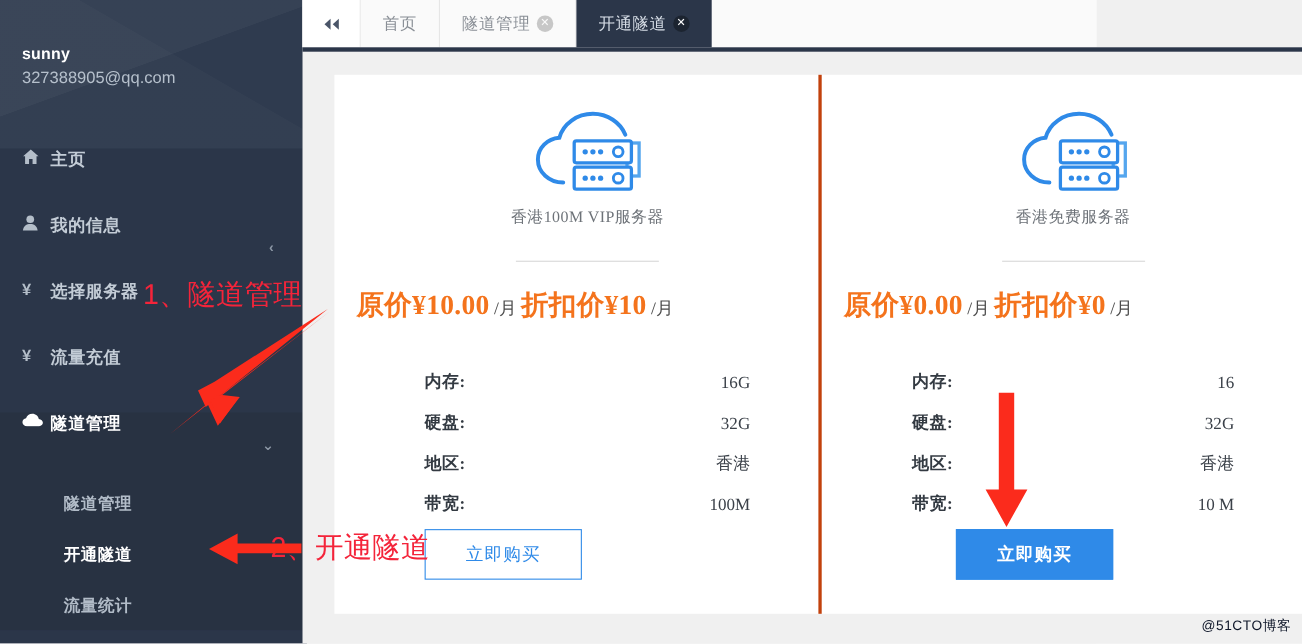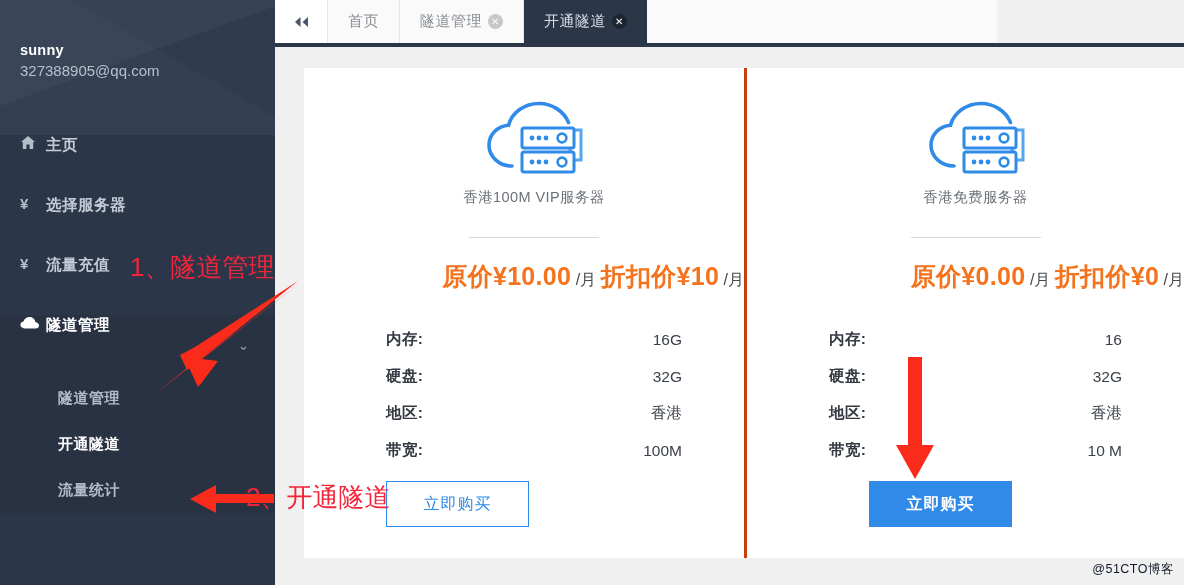--- a/index.html
+++ b/index.html
@@ -65,21 +65,21 @@
   }
   .sb-sub.active { color: #ffffff; }
   .sb-bottom-line {
     position: absolute; left: 0; bottom: 0; width: 275px; height: 12px;
     background: #2b3649;
   }
 
   
   .content {
     position: absolute; left: 275px; top: 0;
-    width: 722px; height: 585px; background: #f0f0f0;
+    width: 722px; height: 585px; background: #f0f0f0; font-family: Liberation Serif, serif;
   }
   .tabbar {
     position: relative; height: 43px; background: #fafafa;
     display: flex; align-items: stretch;
   }
   .tab-collapse {
     width: 52px; display: flex; align-items: center; justify-content: center;
     background: #ffffff; border-right: 1px solid #e6e6e6;
     color: #4a5568; font-size: 15px;
   }
@@ -118,29 +118,29 @@
 
   .card-icon { height: 90px; display: flex; align-items: center; justify-content: center; }
   .card-title {
     text-align: center; color: #6d7278; font-size: 14.5px; letter-spacing: .4px;
     margin-top: 4px;
   }
   .card-sep {
     width: 130px; height: 1px; background: #d8d8d8; margin: 30px auto 0;
   }
   .card-price {
-    text-align: right; margin-top: 22px; white-space: nowrap;
+    text-align: left; margin-top: 22px; white-space: nowrap;
   }
   .card-price .big {
     color: #f4731c; font-size: 25px; font-weight: bold; letter-spacing: .3px;
   }
   .card-price .unit { color: #4a4a4a; font-size: 16px; }
   .specs { margin-top: 28px; padding: 0 62px; }
   .spec-row {
-    display: flex; justify-content: space-between; align-items: center;
+    display: flex; justify-content: space-between; align-items: flex-end;
     height: 37px; font-size: 15.5px; color: #333a42;
   }
   .spec-row .k { font-weight: bold; letter-spacing: .4px; }
   .spec-row .v { color: #3b4149; }
   .buy-wrap { margin-top: 12px; padding-left: 62px; }
   .btn-buy {
     display: inline-flex; align-items: center; justify-content: center;
     width: 143px; height: 46px; box-sizing: border-box;
     font-size: 16px; letter-spacing: 1px; cursor: pointer;
   }
@@ -190,20 +190,30 @@
       <div class="sb-item">
         <span class="ico">
           <svg width="16" height="15" viewBox="0 0 16 15" aria-hidden="true">
             <path d="M8 1 L15 7 L13.2 7 L13.2 14 L9.6 14 L9.6 9.6 L6.4 9.6 L6.4 14 L2.8 14 L2.8 7 L1 7 Z" fill="#b4bec9"></path>
           </svg>
         </span>
         <span class="lbl">主页</span>
         <span class="chev"></span>
       </div>
 
+      <div class="sb-item">
+        <span class="ico">
+          <svg width="15" height="15" viewBox="0 0 15 15" aria-hidden="true">
+            <circle cx="7.5" cy="4.3" r="3.5" fill="#b4bec9"></circle>
+            <path d="M0.8 14.5 C1.3 10.3 4.1 8.6 7.5 8.6 C10.9 8.6 13.7 10.3 14.2 14.5 Z" fill="#b4bec9"></path>
+          </svg>
+        </span>
+        <span class="lbl">我的信息</span>
+        <span class="chev">‹</span>
+      </div>
 
       <div class="sb-item">
         <span class="ico">¥</span>
         <span class="lbl">选择服务器</span>
         <span class="chev"></span>
       </div>
 
       <div class="sb-item">
         <span class="ico">¥</span>
         <span class="lbl">流量充值</span>

